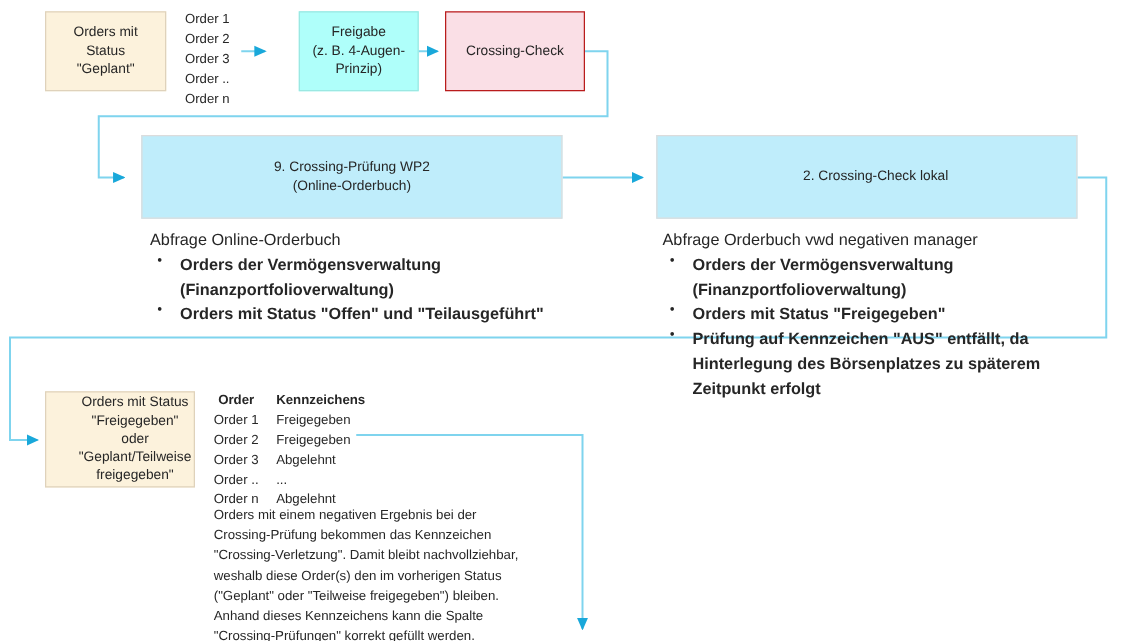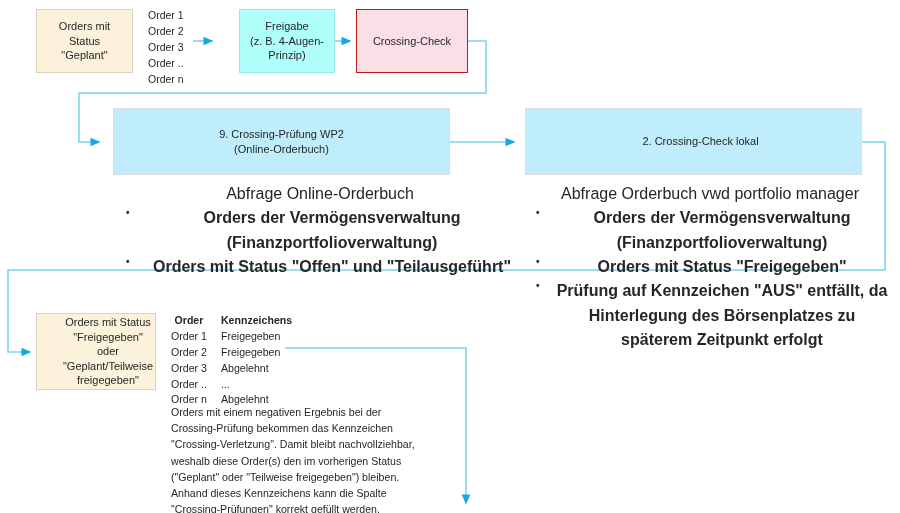--- a/index.html
+++ b/index.html
@@ -63,23 +63,22 @@
     stroke: #7FD4EE;
     stroke-width: 1.6;
   }
   .order-list {
     position: absolute;
     font-size: 10.5px;
     line-height: 1.52;
   }
   .bullets {
     position: absolute;
-    font-size: 16px;
+    font-size: 13px;
     line-height: 1.52;
-    text-align: center;
   }
   .bullets .hdr { display:block; }
   .bullets ul {
     margin: 0;
     padding: 0;
     list-style: none;
   }
   .bullets li {
     position: relative;
     padding-left: 24px;
@@ -175,21 +174,21 @@
 
   <div class="bullets" style="left:120px; top:182px; width:400px;">
     <span class="hdr">Abfrage Online-Orderbuch</span>
     <ul>
       <li>Orders der Vermögensverwaltung (Finanzportfolioverwaltung)</li>
       <li>Orders mit Status "Offen" und "Teilausgeführt"</li>
     </ul>
   </div>
 
   <div class="bullets" style="left:530px; top:182px; width:360px;">
-    <span class="hdr">Abfrage Orderbuch vwd portfolio manager</span>
+    <span class="hdr">Abfrage Orderbuch vwd negativen manager</span>
     <ul>
       <li>Orders der Vermögensverwaltung (Finanzportfolioverwaltung)</li>
       <li>Orders mit Status "Freigegeben"</li>
       <li>Prüfung auf Kennzeichen "AUS" entfällt, da Hinterlegung des Börsenplatzes zu späterem Zeitpunkt erfolgt</li>
     </ul>
   </div>
 
   <table class="ordtab" style="left:171px; top:313px;">
     <thead>
       <tr>

